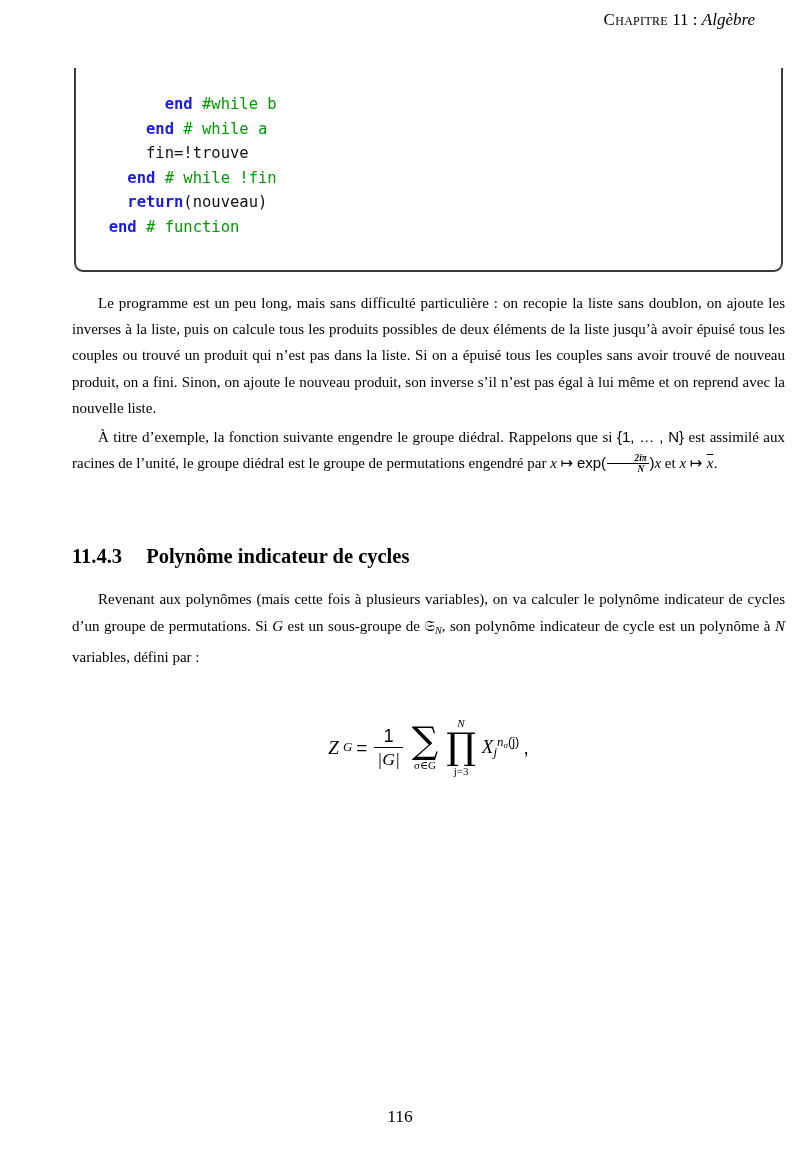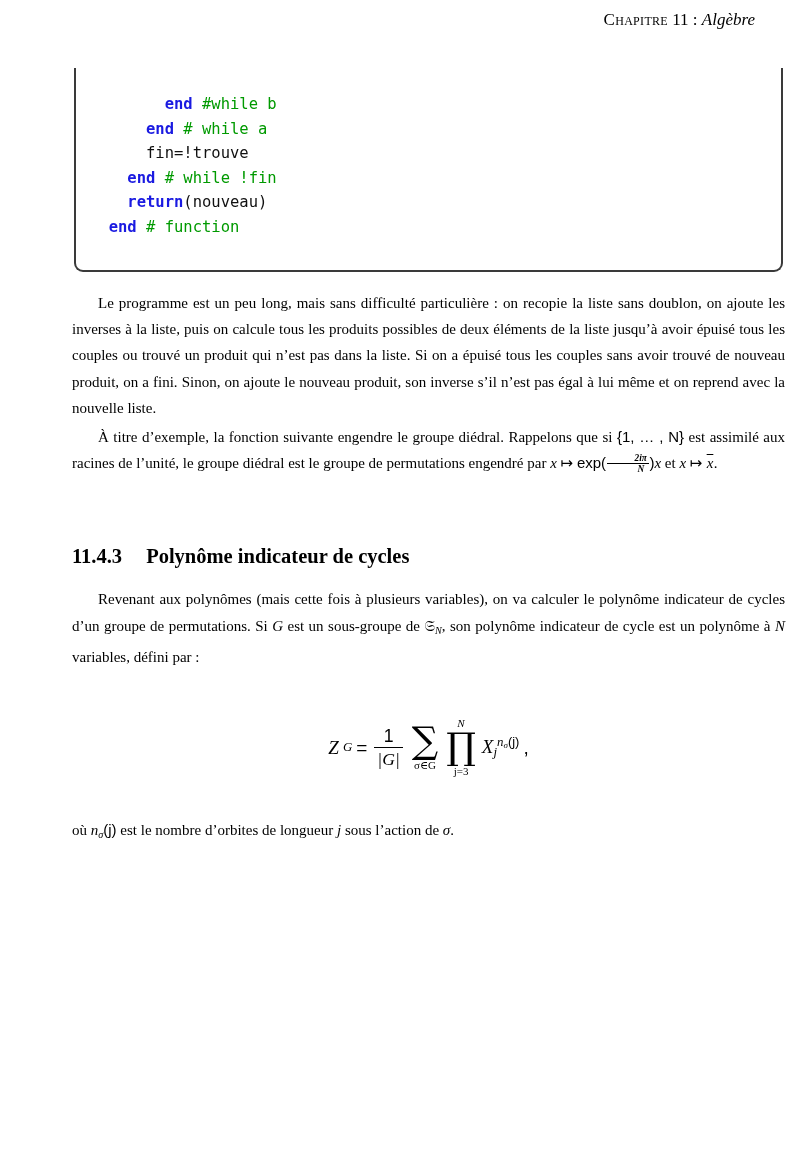--- a/index.html
+++ b/index.html
@@ -264,20 +264,18 @@
         </span>
         <span class="eqpart" style="position:relative;">
           <span class="mi">X</span><span class="sub">j</span><span class="sup"><span>n</span><span style="font-size:0.7em;vertical-align:-0.25em;">σ</span><span class="mr">(j)</span></span>
         </span>
         <span class="eqpart mr">,</span>
       </span>
     </div>
 
     <div style="height:40px"></div>
 
-    <p class="body">
-      <span>où </span><span class="mi">n</span><span class="sub">σ</span><span class="mr">(j)</span><span> est le nombre d’orbites de longueur </span><span class="mi">j</span><span> sous l’action de </span><span class="mi">σ</span><span>.</span>
-    </p>
 
   </div>
 
+  <div class="page-number">116</div>
 
 </div>
 
 </body></html>

